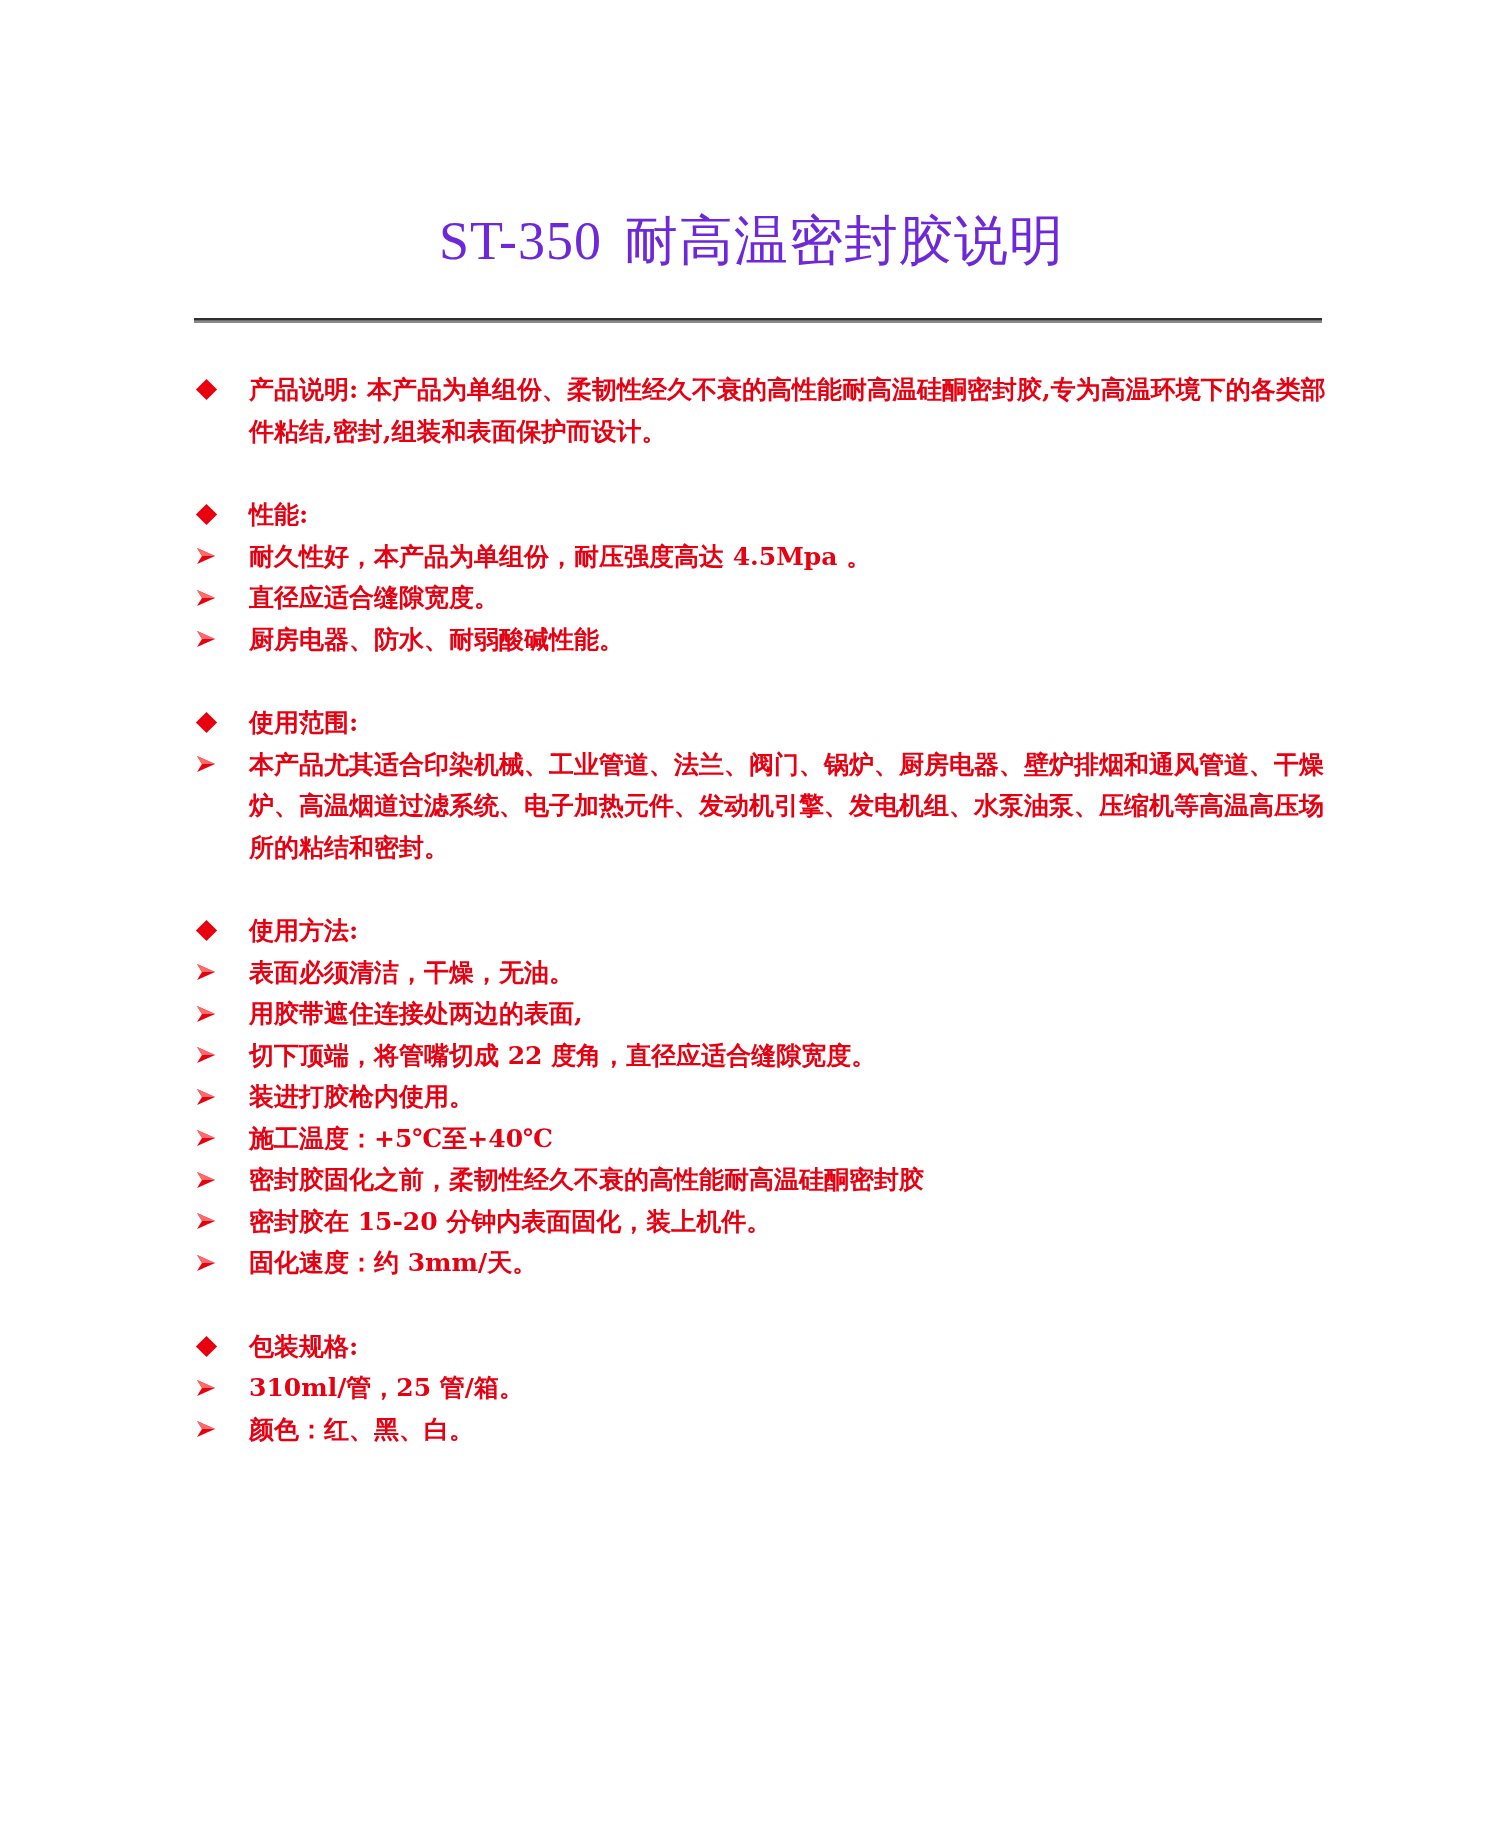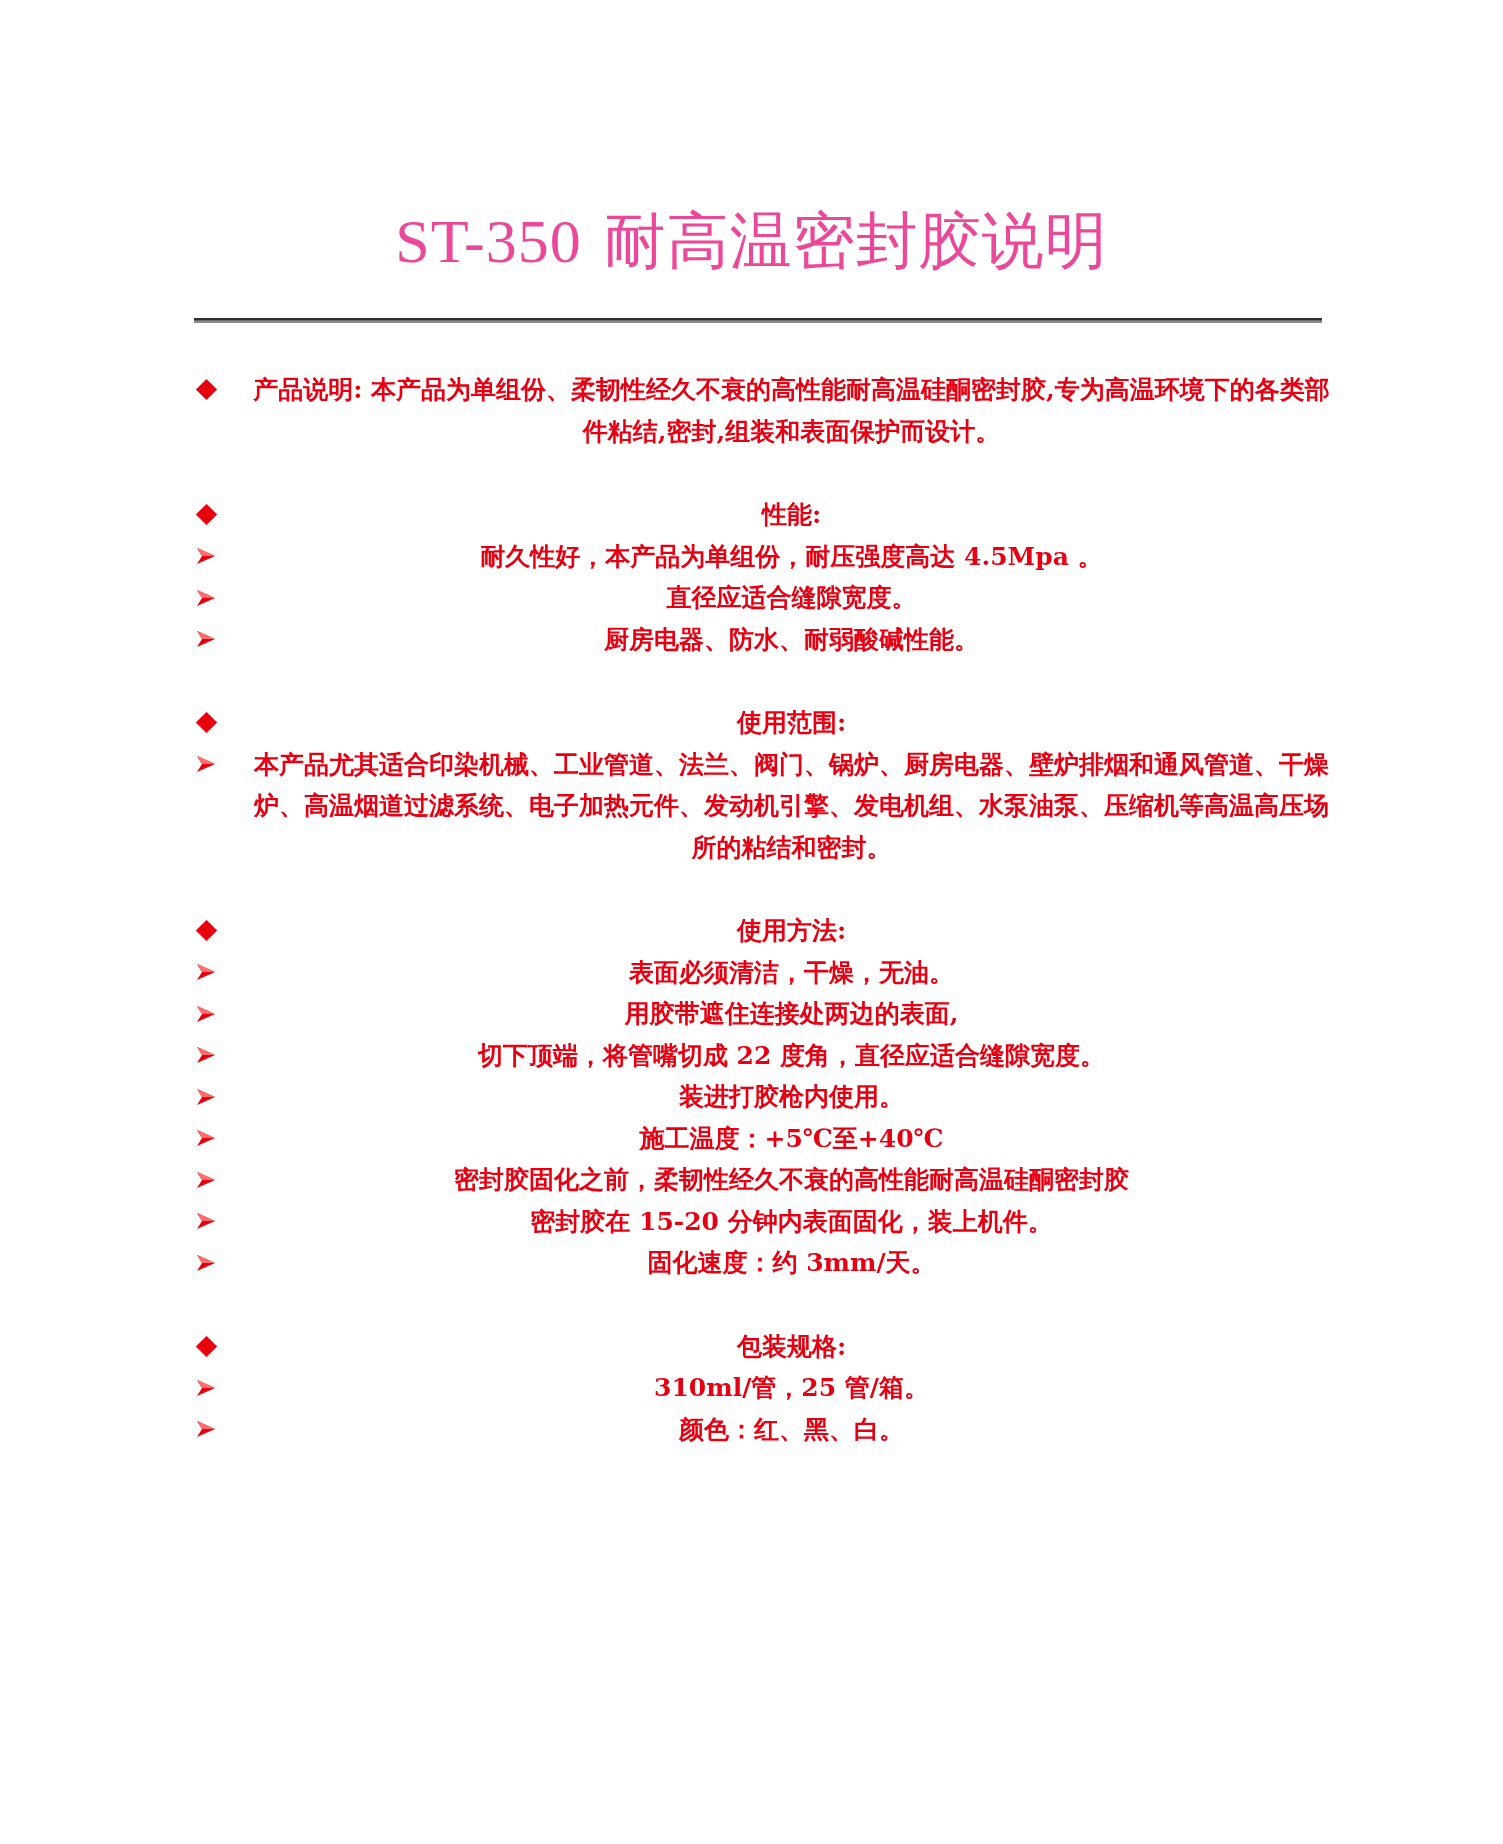--- a/index.html
+++ b/index.html
@@ -15,23 +15,23 @@
       font-family: "DejaVu Serif", "Liberation Serif", serif;
       color: #e60012;
     }
     .page-title {
       position: absolute;
       top: 206px;
       left: 0;
       width: 1503px;
       text-align: center;
       font-family: "Liberation Serif", "DejaVu Serif", serif;
-      font-size: 62px;
+      font-size: 54px;
       font-weight: normal;
-      color: #ec4899;
+      color: #6d28d9;
       letter-spacing: 1px;
       line-height: 70px;
       margin: 0;
     }
     .page-title .code { margin-right: 22px; }
     .divider {
       position: absolute;
       top: 318px;
       left: 194px;
       width: 1128px;
@@ -48,21 +48,20 @@
       width: 1140px;
     }
     .section { margin-bottom: 42px; }
     .row {
       display: flex;
       align-items: flex-start;
       font-size: 25px;
       font-weight: bold;
       line-height: 41.5px;
       color: #e60012;
-      text-align: center;
     }
     .bullet {
       width: 55px;
       flex: 0 0 55px;
       display: flex;
       align-items: center;
       height: 41.5px;
     }
     .diamond {
       width: 15px;

